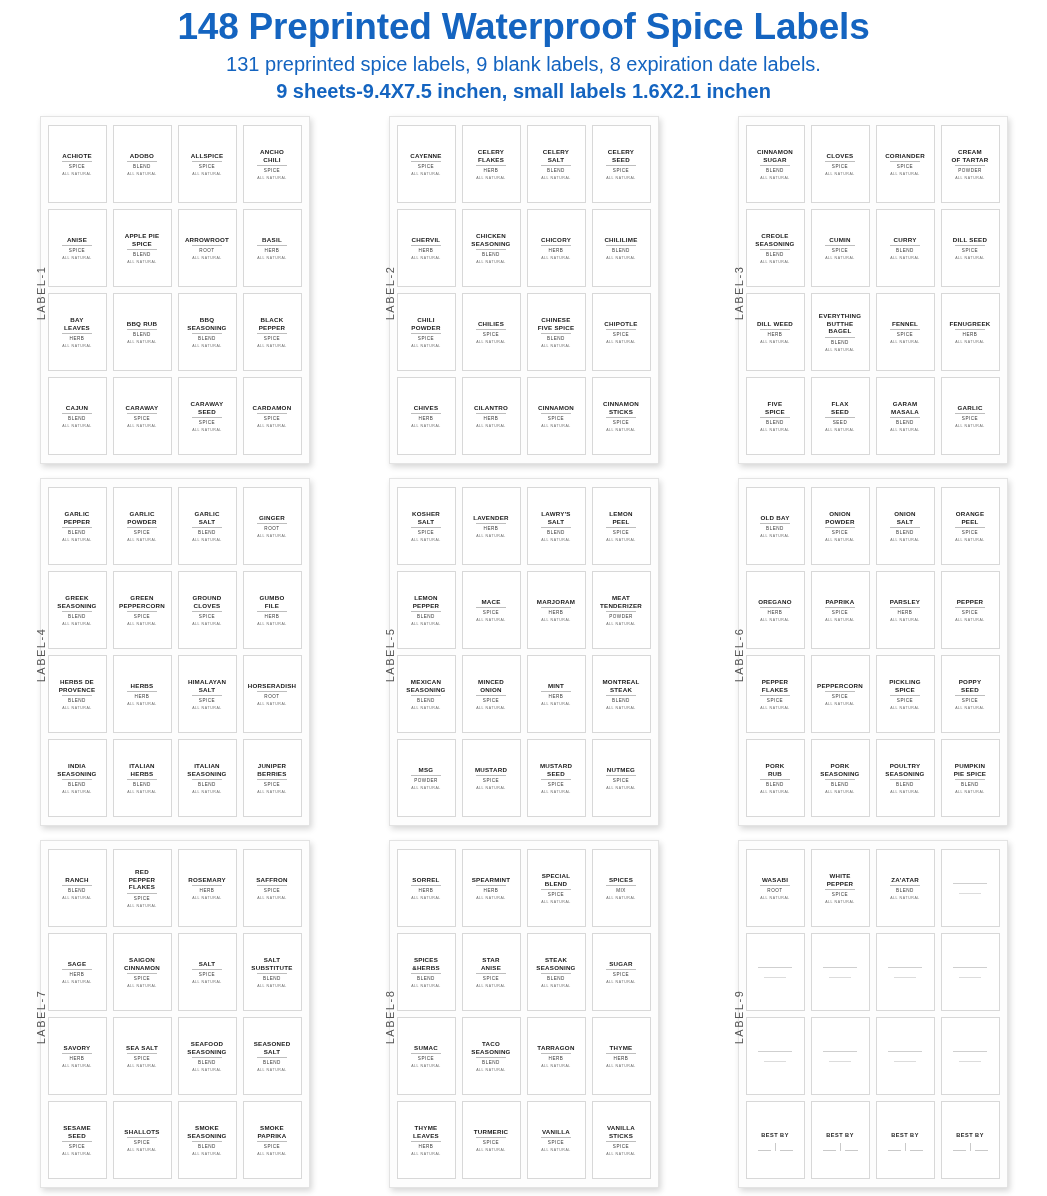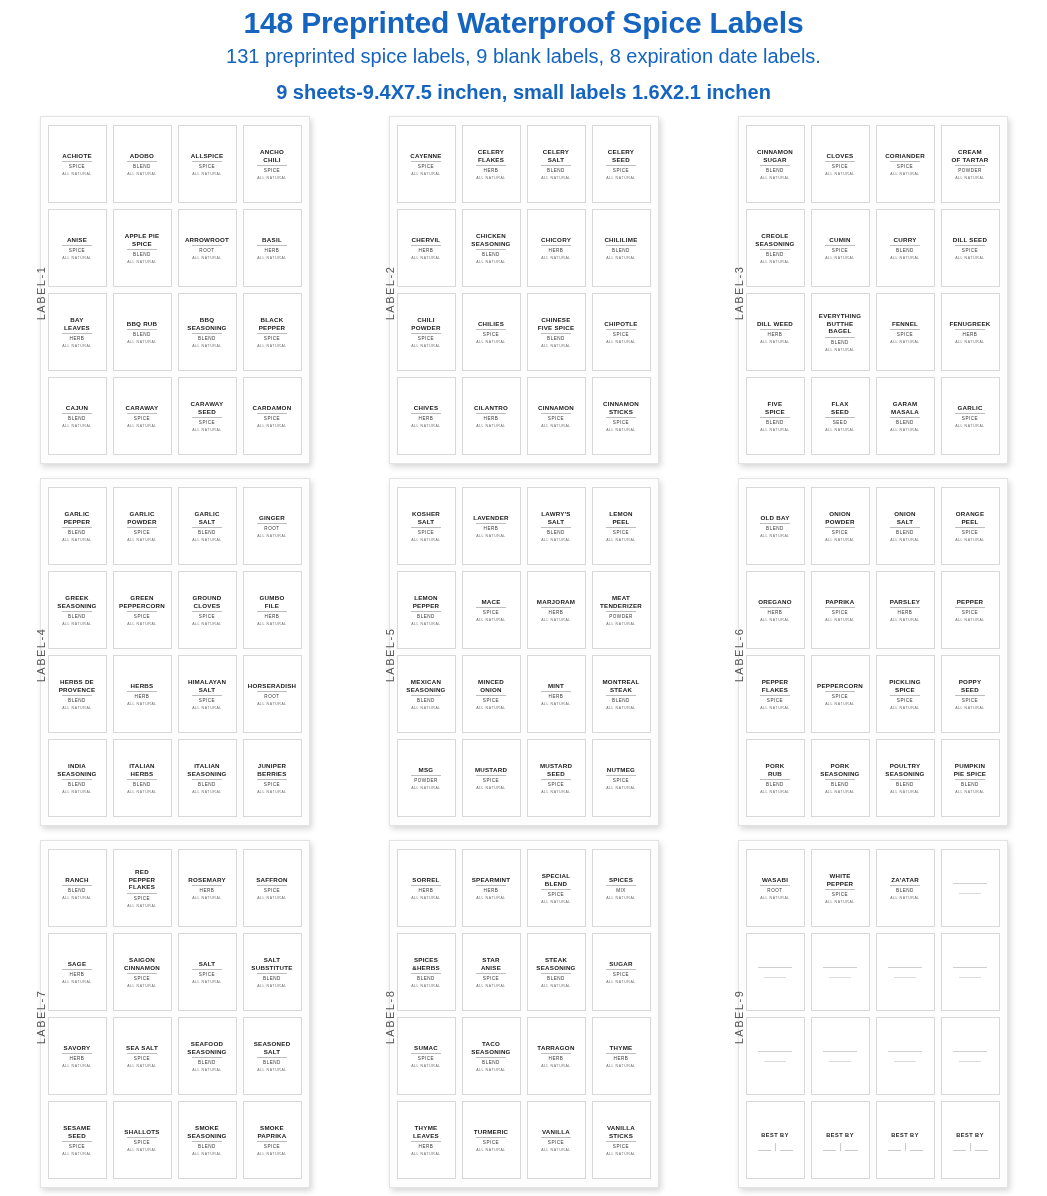--- a/index.html
+++ b/index.html
@@ -15,39 +15,39 @@
     background: #ffffff;
     overflow: hidden;
   }
   
   .header {
     text-align: center;
     padding-top: 6px;
     color: #1565c0;
   }
   .header .line1 {
-    font-size: 30px;
+    font-size: 37px;
     font-weight: bold;
     color: #1464c0;
     letter-spacing: -0.2px;
     line-height: 1.15;
   }
   .header .line2 {
     font-size: 20px;
     font-weight: normal;
     color: #1464c0;
     line-height: 1.3;
     margin-top: 2px;
   }
   .header .line3 {
     font-size: 20px;
     font-weight: bold;
     color: #1464c0;
     line-height: 1.3;
-    margin-top: 10px;
+    margin-top: 1px;
   }
   
   .sheets {
     position: absolute;
     top: 112px;
     left: 0;
     width: 1047px;
     display: grid;
     grid-template-columns: repeat(3, 349px);
     grid-template-rows: repeat(3, 362px);

